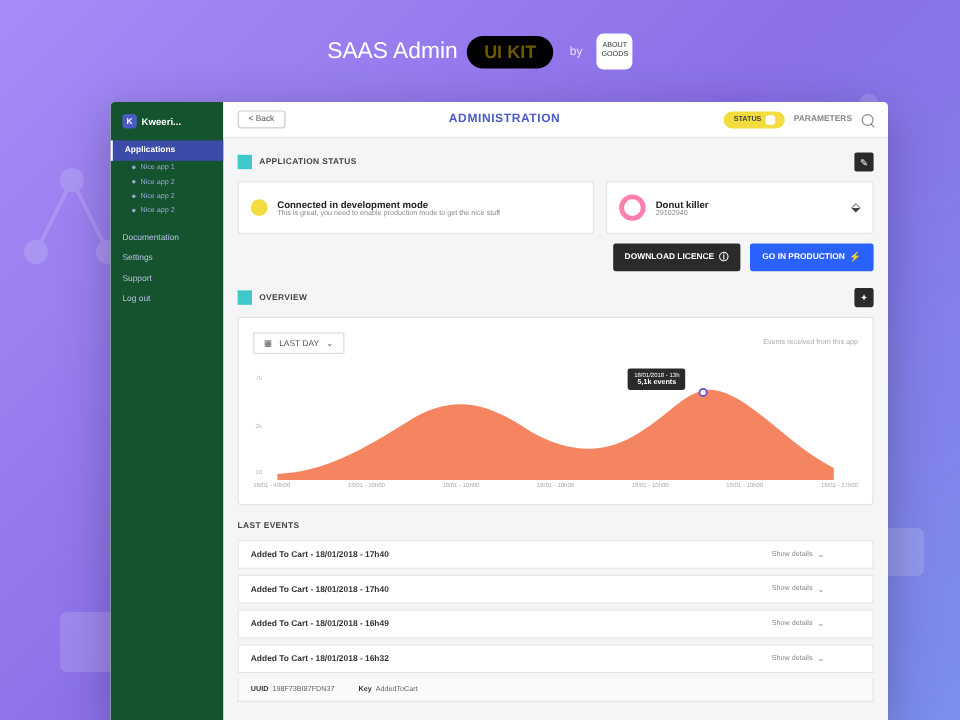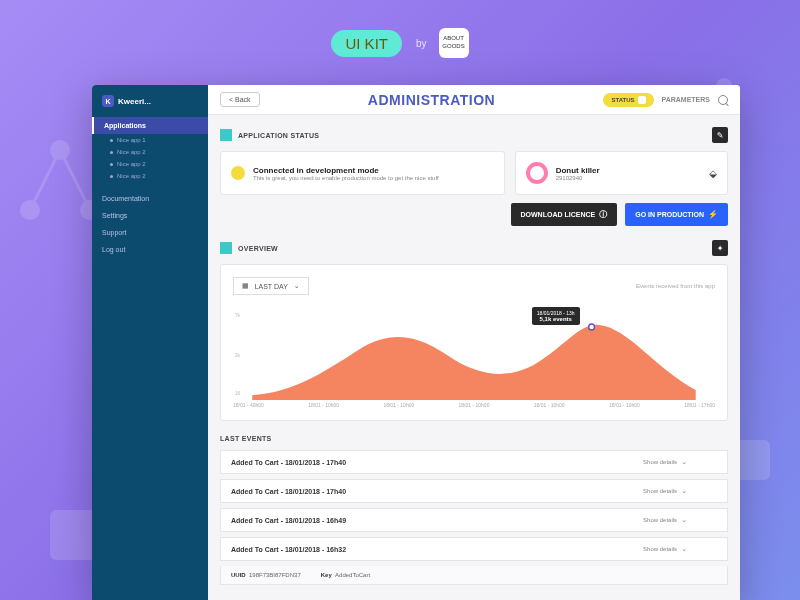--- a/index.html
+++ b/index.html
@@ -4,35 +4,35 @@
 <style>
 *{margin:0;padding:0;box-sizing:border-box;font-family:-apple-system,BlinkMacSystemFont,'Segoe UI',Arial,sans-serif}
 body{width:800px;height:600px;background:linear-gradient(135deg,#a58cf5 0%,#8a6fe8 50%,#7b8eed 100%);overflow:hidden;position:relative}
 .bg-deco{position:absolute;opacity:.15}
 .deco1{top:70px;right:60px;width:80px;height:80px}
 .deco2{top:130px;left:10px;width:100px;height:100px}
 .deco3{bottom:40px;left:50px}
 .deco4{bottom:120px;right:30px}
 .header{text-align:center;padding:28px 0 14px;color:#fff}
 .header-title{font-size:19px;font-weight:400;display:inline-flex;align-items:center;gap:8px}
-.pill{background:#5eead4;color:#6b5a00;padding:5px 14px;border-radius:18px;font-weight:400;font-size:15px}
+.pill{background:#000000;color:#6b5a00;padding:5px 14px;border-radius:18px;font-weight:700;font-size:15px}
 .by{font-size:10px;color:#e8e0ff;margin-left:6px}
 .logo-badge{display:inline-block;width:30px;height:30px;background:#fff;border-radius:6px;vertical-align:middle;margin-left:4px;font-size:6px;color:#333;text-align:center;line-height:8px;padding-top:6px}
 .app-window{position:absolute;top:85px;left:92px;right:60px;bottom:0;background:#f5f5f7;border-radius:4px 4px 0 0;box-shadow:0 10px 40px rgba(0,0,0,.25);display:flex;overflow:hidden}
-.sidebar{width:116px;background:#0c4a6e;color:#fff;font-size:7px;padding:10px 0}
+.sidebar{width:94px;background:#14532d;color:#fff;font-size:7px;padding:10px 0}
 .sb-logo{display:flex;align-items:center;gap:4px;padding:0 10px 10px;font-weight:600;font-size:8px}
 .sb-logo-icon{width:12px;height:12px;background:#4a5bc4;border-radius:3px;display:inline-flex;align-items:center;justify-content:center;font-size:7px}
 .sb-item{padding:5px 10px;color:#b8c0e8;cursor:pointer;display:flex;align-items:center;gap:4px}
 .sb-item.active{background:#3d4ba8;color:#fff;border-left:2px solid #fff;font-weight:600}
 .sb-sub{padding:3px 10px 3px 18px;color:#9aa5d8;font-size:6px}
 .sb-bullet{width:3px;height:3px;background:#9aa5d8;border-radius:50%;display:inline-block;margin-right:4px}
 .main{flex:1;display:flex;flex-direction:column;overflow:hidden}
 .topbar{height:30px;background:#fff;border-bottom:1px solid #e5e5e5;display:flex;align-items:center;padding:0 12px;gap:8px}
 .back-btn{border:1px solid #ccc;background:#fff;padding:3px 8px;font-size:7px;border-radius:3px;cursor:pointer;color:#555}
-.topbar-title{flex:1;text-align:center;font-size:14px;font-weight:700;color:#4a5bc4;letter-spacing:.5px}
+.topbar-title{flex:1;text-align:center;font-size:10px;font-weight:700;color:#4a5bc4;letter-spacing:.5px}
 .status-pill{background:#f3dc3e;padding:3px 8px;border-radius:10px;font-size:6px;font-weight:700;color:#444;display:flex;align-items:center;gap:3px}
 .status-pill .dot{width:8px;height:8px;background:#fff;border-radius:2px}
 .params{font-size:7px;color:#888;font-weight:600}
 .search-ic{width:10px;height:10px;border:1px solid #888;border-radius:50%;position:relative}
 .search-ic::after{content:'';position:absolute;width:4px;height:1px;background:#888;transform:rotate(45deg);bottom:-1px;right:-2px}
 .content{flex:1;overflow-y:auto;padding:12px}
 .sec-head{display:flex;align-items:center;gap:6px;margin-bottom:8px}
 .sq{width:12px;height:12px;background:#3ec9c9}
 .sec-title{font-size:7px;font-weight:700;color:#444;letter-spacing:.3px}
 .sec-head .spacer{flex:1}
@@ -79,20 +79,21 @@
     <circle cx="20" cy="80" r="10" fill="#fff"></circle>
     <circle cx="80" cy="80" r="10" fill="#fff"></circle>
     <line x1="50" y1="20" x2="20" y2="80" stroke="#fff" stroke-width="3"></line>
     <line x1="50" y1="20" x2="80" y2="80" stroke="#fff" stroke-width="3"></line>
   </svg>
 <div class="bg-deco deco3" style="width:90px;height:50px;background:#fff;border-radius:6px"></div>
 <div class="bg-deco deco4" style="width:70px;height:40px;background:#fff;border-radius:6px"></div>
 
 <div class="header">
   <span class="header-title">
+    <span>SAAS Admin</span>
     <span class="pill">UI KIT</span>
     <span class="by">by</span>
     <span class="logo-badge">ABOUT GOODS</span>
   </span>
 </div>
 
 <div class="app-window">
   <div class="sidebar">
     <div class="sb-logo">
       <span class="sb-logo-icon">K</span>

